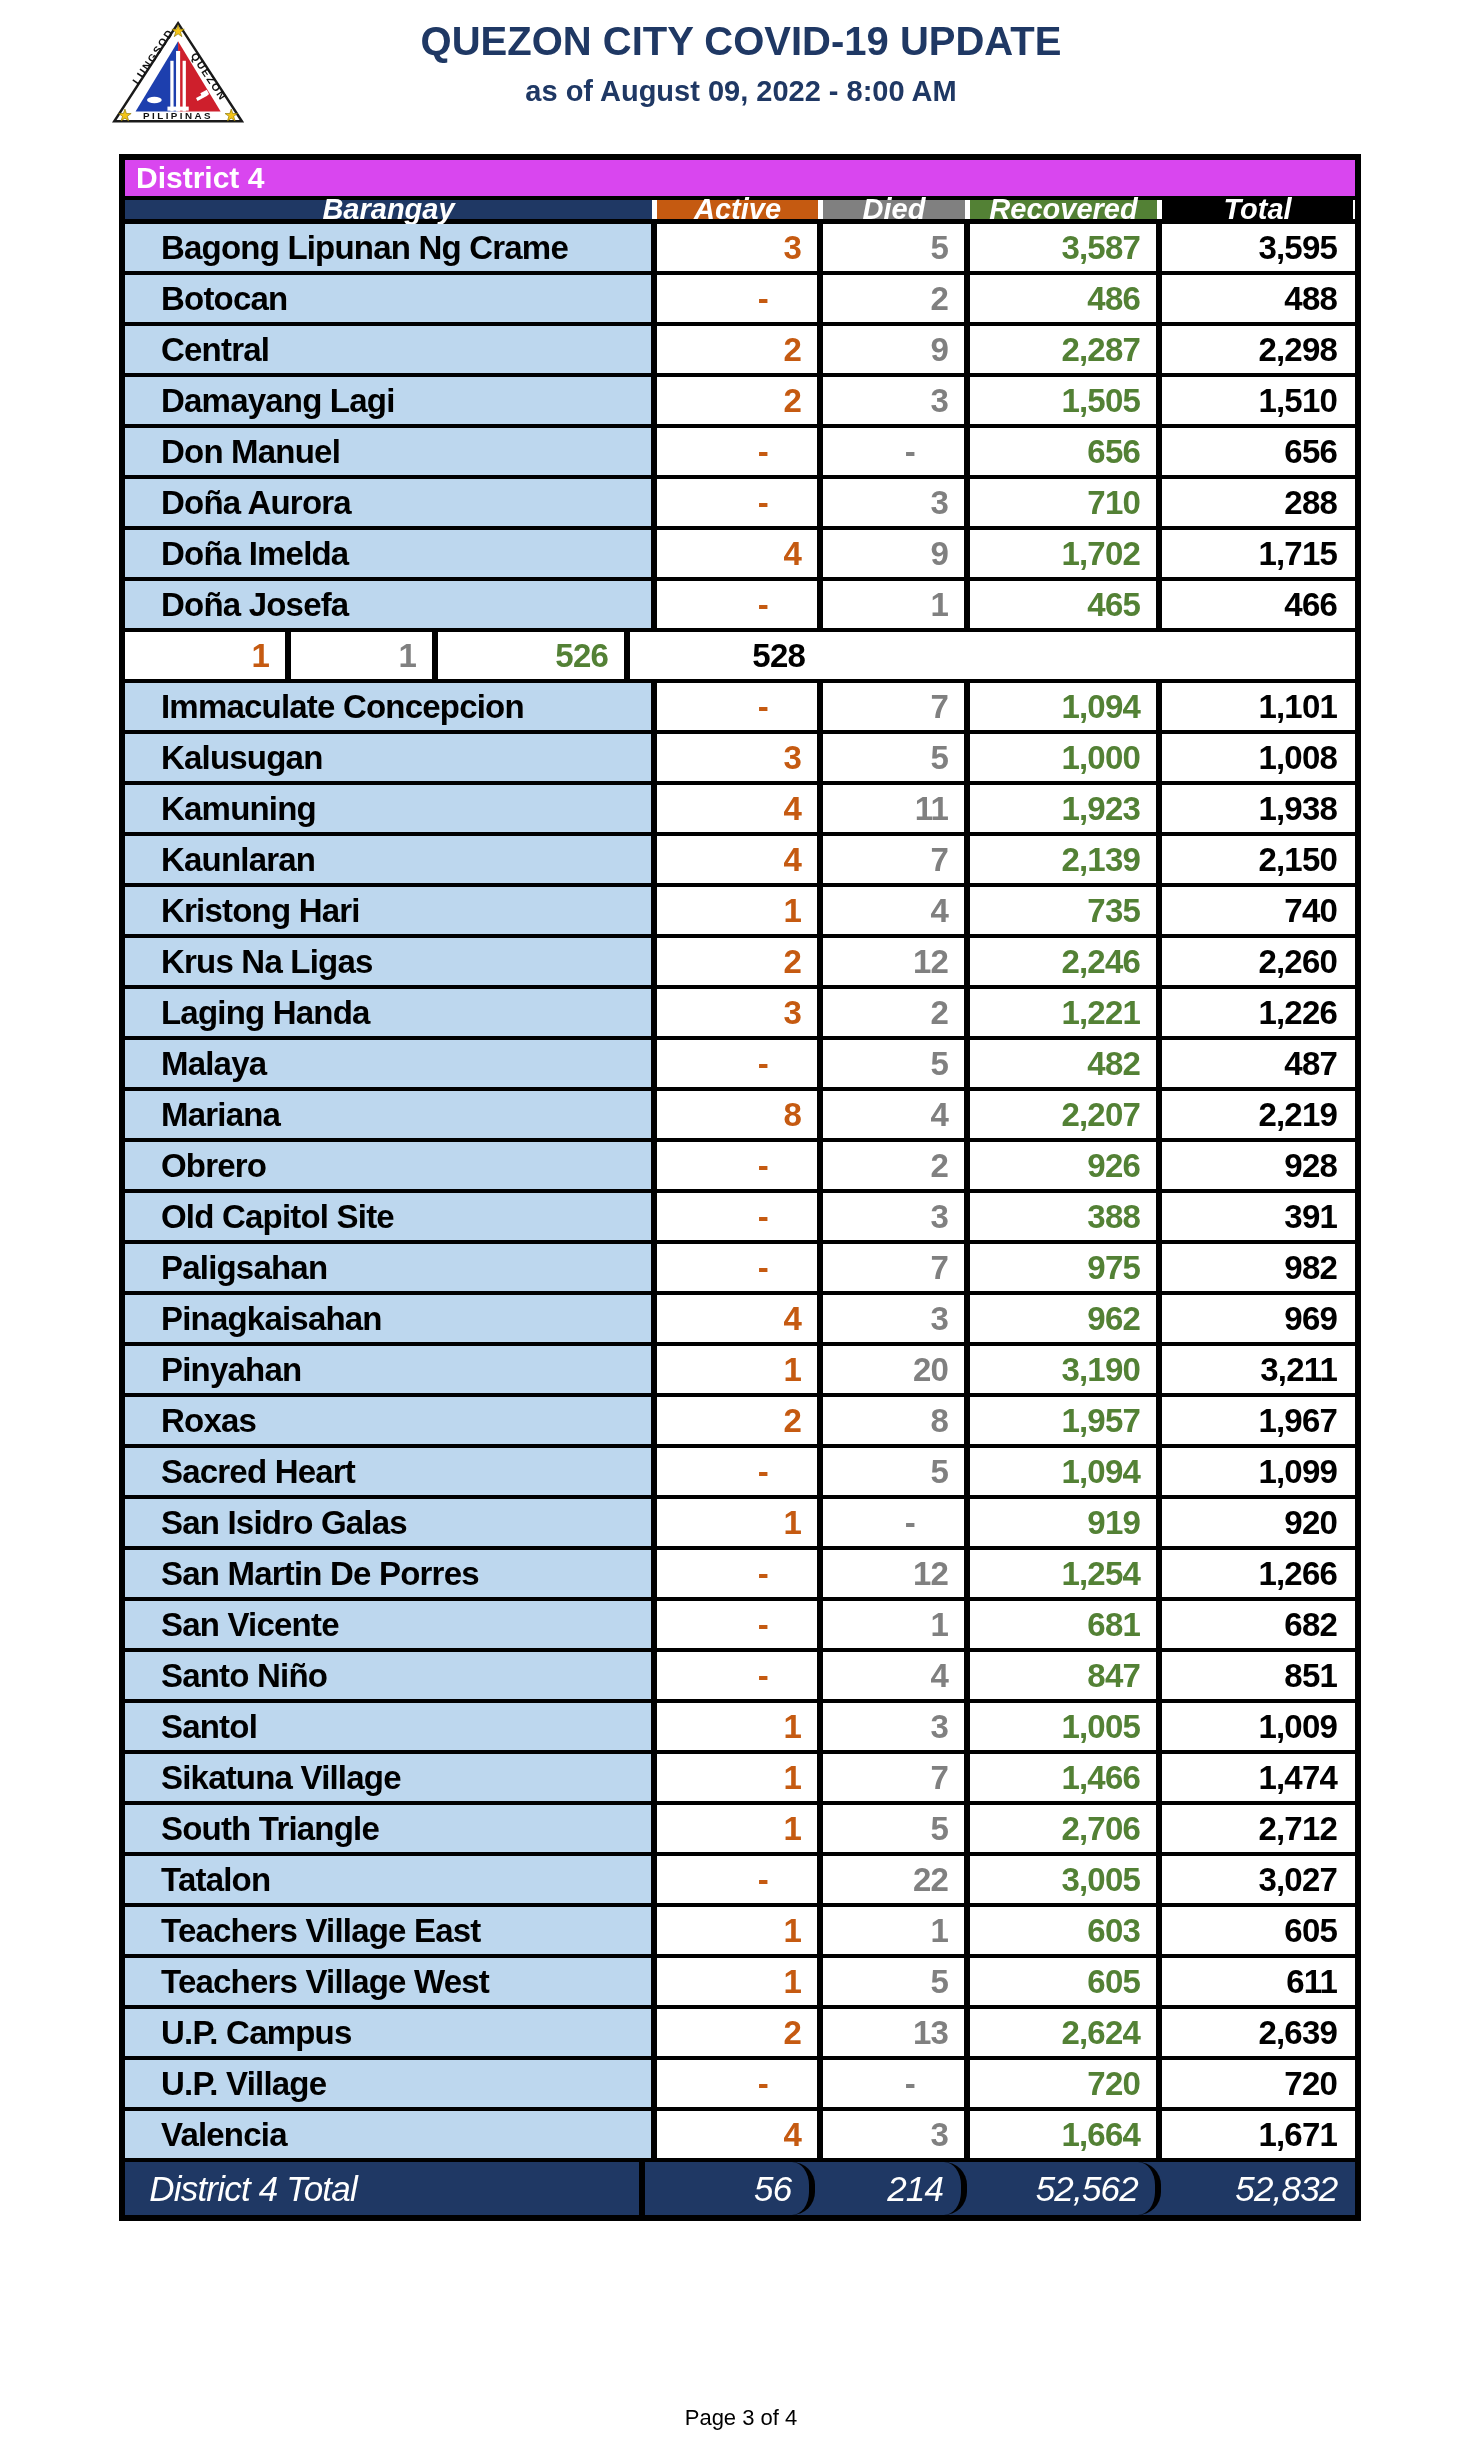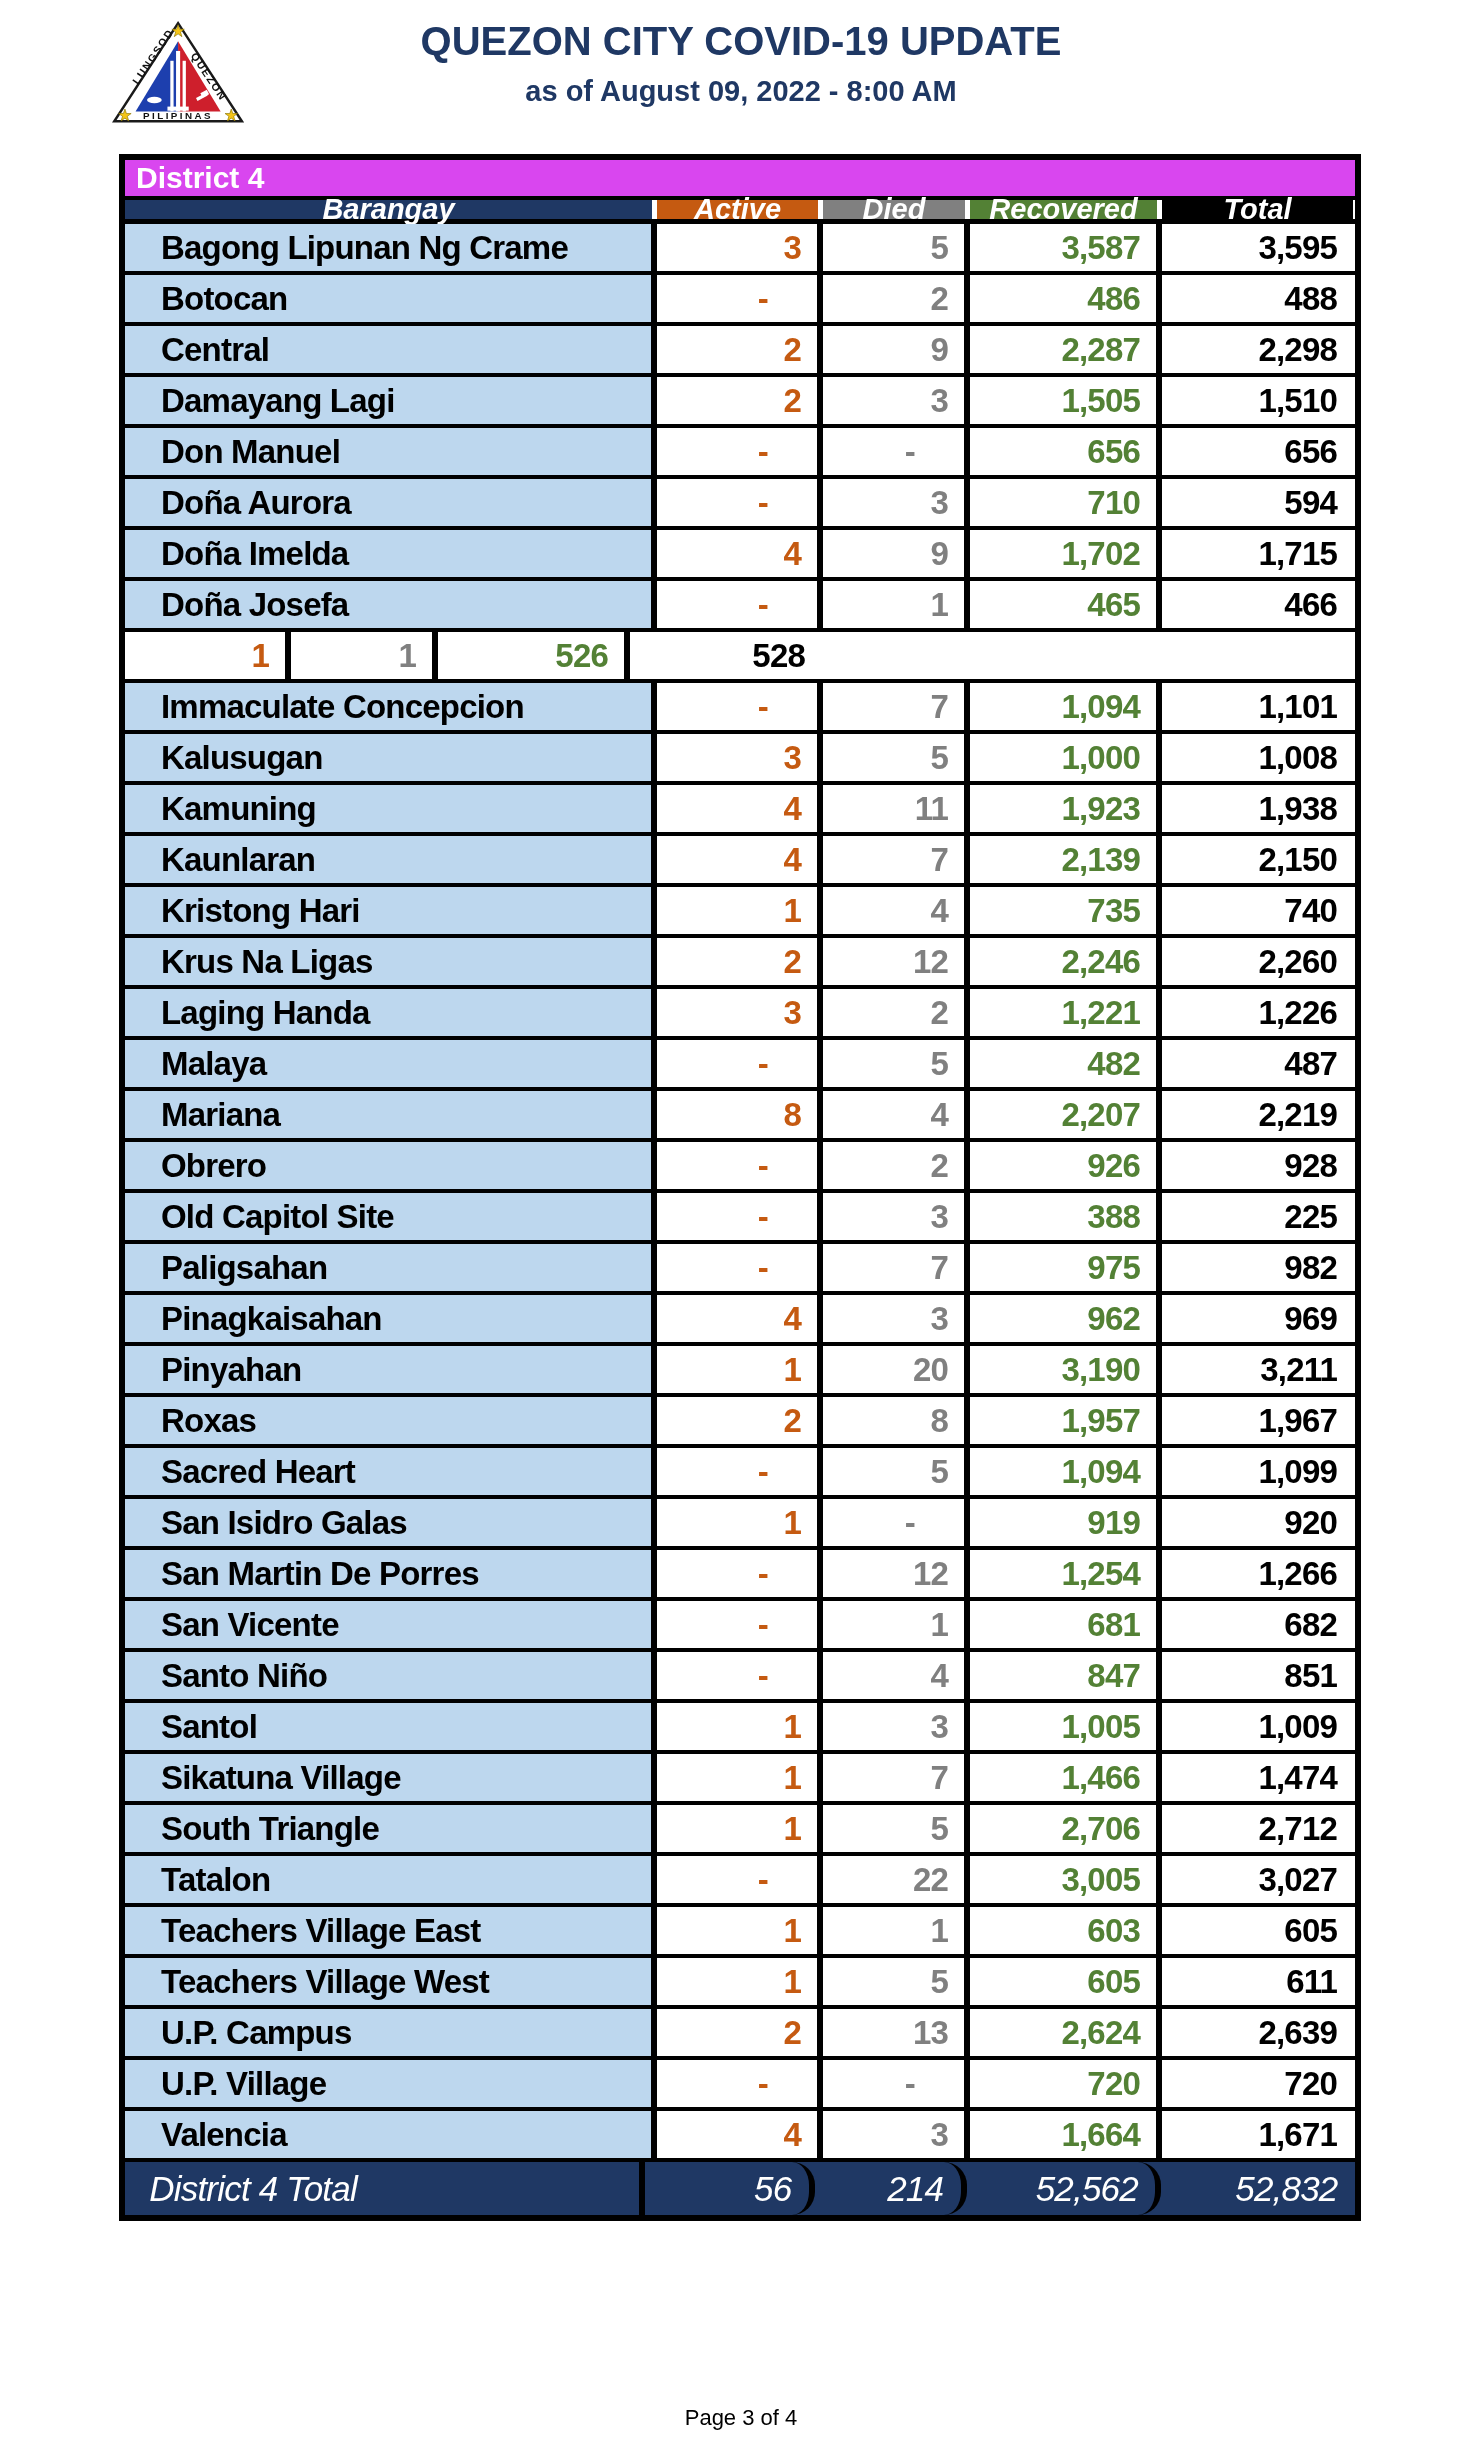--- a/index.html
+++ b/index.html
@@ -172,21 +172,21 @@
     <div class="cell c-num c-died dash">-</div>
     <div class="cell c-num c-recovered">656</div>
     <div class="cell c-num c-total">656</div>
   </div>
 
   <div class="row">
     <div class="cell c-barangay">Doña Aurora</div>
     <div class="cell c-num c-active dash">-</div>
     <div class="cell c-num c-died">3</div>
     <div class="cell c-num c-recovered">710</div>
-    <div class="cell c-num c-total">594</div>
+    <div class="cell c-num c-total">288</div>
   </div>
 
   <div class="row">
     <div class="cell c-barangay">Doña Imelda</div>
     <div class="cell c-num c-active">4</div>
     <div class="cell c-num c-died">9</div>
     <div class="cell c-num c-recovered">1,702</div>
     <div class="cell c-num c-total">1,715</div>
   </div>
 
@@ -283,21 +283,21 @@
     <div class="cell c-num c-died">2</div>
     <div class="cell c-num c-recovered">926</div>
     <div class="cell c-num c-total">928</div>
   </div>
 
   <div class="row">
     <div class="cell c-barangay">Old Capitol Site</div>
     <div class="cell c-num c-active dash">-</div>
     <div class="cell c-num c-died">3</div>
     <div class="cell c-num c-recovered">388</div>
-    <div class="cell c-num c-total">225</div>
+    <div class="cell c-num c-total">391</div>
   </div>
 
   <div class="row">
     <div class="cell c-barangay">Paligsahan</div>
     <div class="cell c-num c-active dash">-</div>
     <div class="cell c-num c-died">7</div>
     <div class="cell c-num c-recovered">975</div>
     <div class="cell c-num c-total">982</div>
   </div>
 

